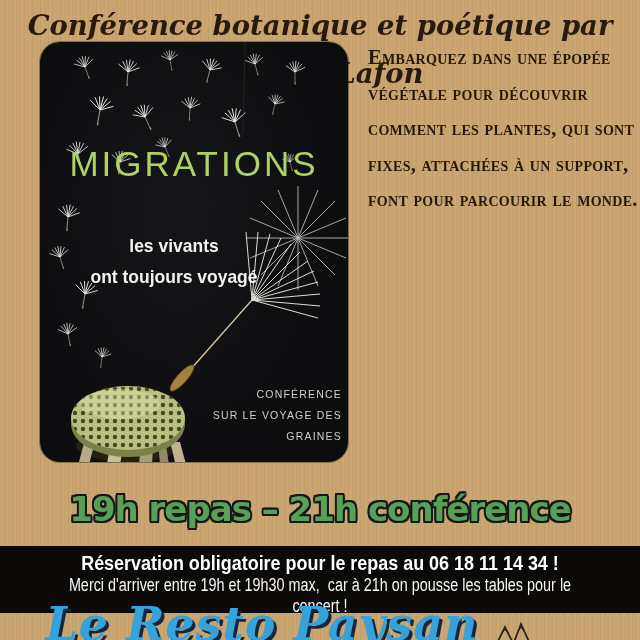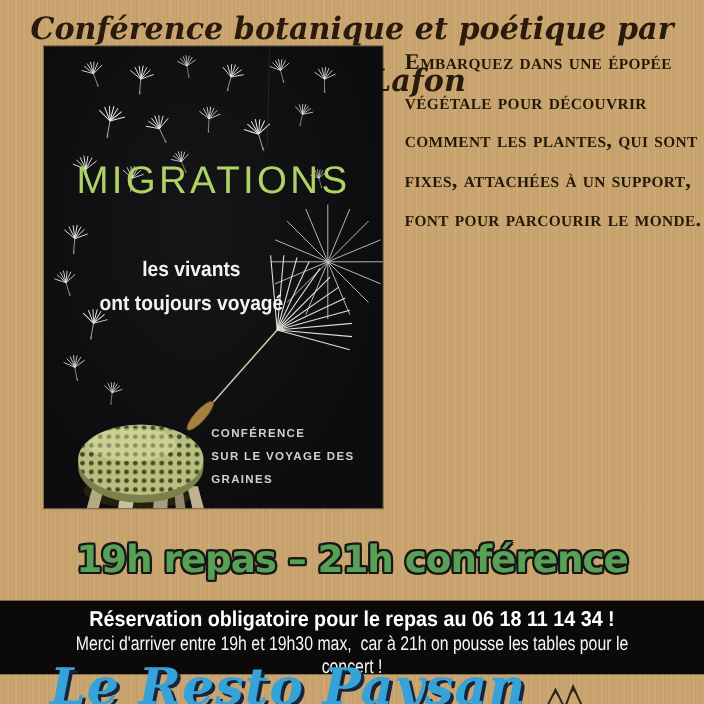--- a/index.html
+++ b/index.html
@@ -21,38 +21,39 @@
     font-family:"DejaVu Serif",serif;font-style:italic;font-weight:bold;
     font-size:28px;line-height:48px;color:#281a0c;
     transform:scaleX(.98);
   }
   
   .cover{
     position:absolute;left:40px;top:42px;width:308px;height:420px;
     background:radial-gradient(ellipse at 45% 40%, #161618 0%, #0d0d0f 70%);
     box-shadow:0 0 0 1px rgba(30,40,25,.4);
     overflow:hidden;
+    border-radius:20px;
   }
   .cover svg{position:absolute;left:0;top:0;}
   .cover-title1{
     position:absolute;top:102px;left:0;width:308px;text-align:center;
     font-size:35px;letter-spacing:3px;color:#aed266;font-weight:normal;
   }
   .cover-title2{
     position:absolute;top:146px;left:0;width:308px;text-align:center;
     font-size:25px;letter-spacing:5px;color:#98d488;
   }
   .cover-sub{
     position:absolute;top:188px;left:0;width:268px;text-align:center;
     font-weight:bold;font-size:19px;line-height:31px;color:#f2f2ee;
     transform:scaleX(.92);transform-origin:center top;
   }
   .cover-caption{
-    position:absolute;left:152px;top:342px;width:150px;text-align:left;
-    font-size:10.5px;line-height:21px;letter-spacing:1.2px;color:#d3d0c8;font-weight:bold;
+    position:absolute;left:152px;top:342px;width:150px;text-align:right;
+    font-size:10.5px;line-height:21px;letter-spacing:1.2px;color:#d3d0c8;
   }
   
   .desc{
     position:absolute;left:368px;top:40px;width:272px;
     font-family:"Liberation Serif",serif;font-weight:bold;
     font-variant:small-caps;
     font-size:20.5px;line-height:35.5px;letter-spacing:.3px;color:#241809;
   }
   .desc p{margin:0;}
   

